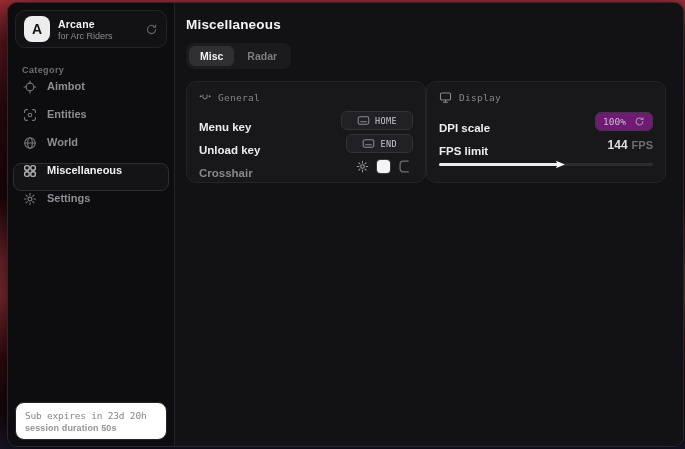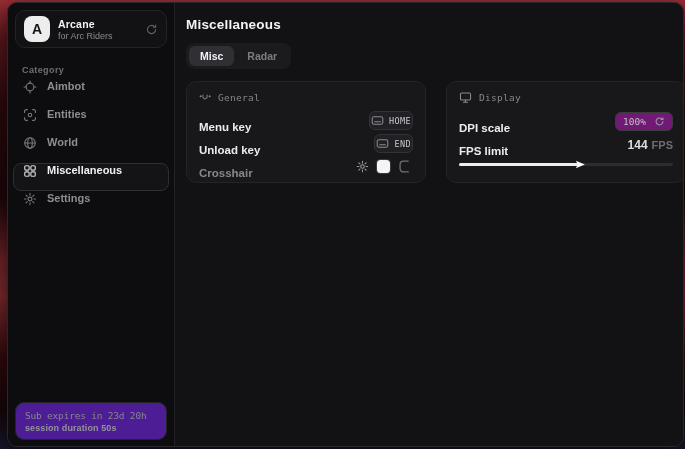--- a/index.html
+++ b/index.html
@@ -47,53 +47,53 @@
     border-radius:8px; cursor:pointer;
   }
   .nav-item .icon { color:#77777d; }
   .nav-item.active {
     color:#f0f0f2; background:#141417; border-color:#2e2e33;
   }
   .nav-item.active .icon { color:#d8d8dc; }
 
   .sidebar-footer {
     position:absolute; left:7px; right:7px; bottom:6px;
-    border:1px solid #242428; border-radius:9px; background:#4c1d95;
+    border:1px solid #242428; border-radius:9px; background:#ffffff;
     padding:7px 9px 6px;
   }
   .footer-line1 { font-family:"DejaVu Sans Mono", monospace; font-size:9.5px; color:#86868c; letter-spacing:-.2px; }
   .footer-line2 { font-size:9px; color:#94949a; font-weight:700; margin-top:2px; letter-spacing:.1px; }
 
   
   .main { flex:1; background:#121214; padding:14px 11px 0 11px; position:relative; }
   .page-title { color:#f4f4f6; font-size:13.5px; font-weight:700; letter-spacing:.2px; }
 
   .tabs {
     display:inline-flex; margin-top:11px; background:#1b1b1e; border-radius:8px; padding:3px; gap:2px;
   }
   .tab {
     border:none; background:transparent; color:#7c7c83; font-size:10.5px; font-weight:600;
     padding:4px 11px; border-radius:6px; cursor:pointer; font-family:inherit;
   }
   .tab.active { background:#303034; color:#f2f2f4; }
 
-  .cards { display:flex; gap:20px; margin-top:12px; }
+  .cards { display:flex; gap:0; margin-top:12px; }
   .card {
     width:240px; height:102px; background:#18181b; border:1px solid #242428;
     border-radius:10px; padding:9px 12px 8px;
   }
   .card-head { display:flex; align-items:center; gap:7px; color:#85858b; margin-bottom:6px; }
   .card-head .title { font-family:"DejaVu Sans Mono", monospace; font-size:9.5px; letter-spacing:.3px; }
   .row { height:23px; display:flex; align-items:center; justify-content:space-between; }
   .row-label { color:#ececf0; font-size:11.5px; font-weight:600;margin-top:12px; }
   .row-label.muted { color:#87878d; }
 
   .keybind-btn {
     display:inline-flex; align-items:center; gap:5px; background:#212125;
-    border:1px solid #323237; border-radius:6px; padding:3px 1px; cursor:pointer;
+    border:1px solid #323237; border-radius:6px; padding:3px 15px; cursor:pointer;
     color:#b9b9bf;
   }
   .keybind-btn .key { font-family:"DejaVu Sans Mono", monospace; font-size:8.5px; letter-spacing:.4px; color:#c6c6cb; }
 
   .crosshair-controls { display:flex; align-items:center; gap:8px; }
   .mini-gear { color:#9a9aa0; cursor:pointer; }
   .swatch {
     width:13px; height:13px; border-radius:3.5px; background:#f4f4f6; cursor:pointer;
     box-shadow:0 0 0 1px rgba(255,255,255,.15);
   }

